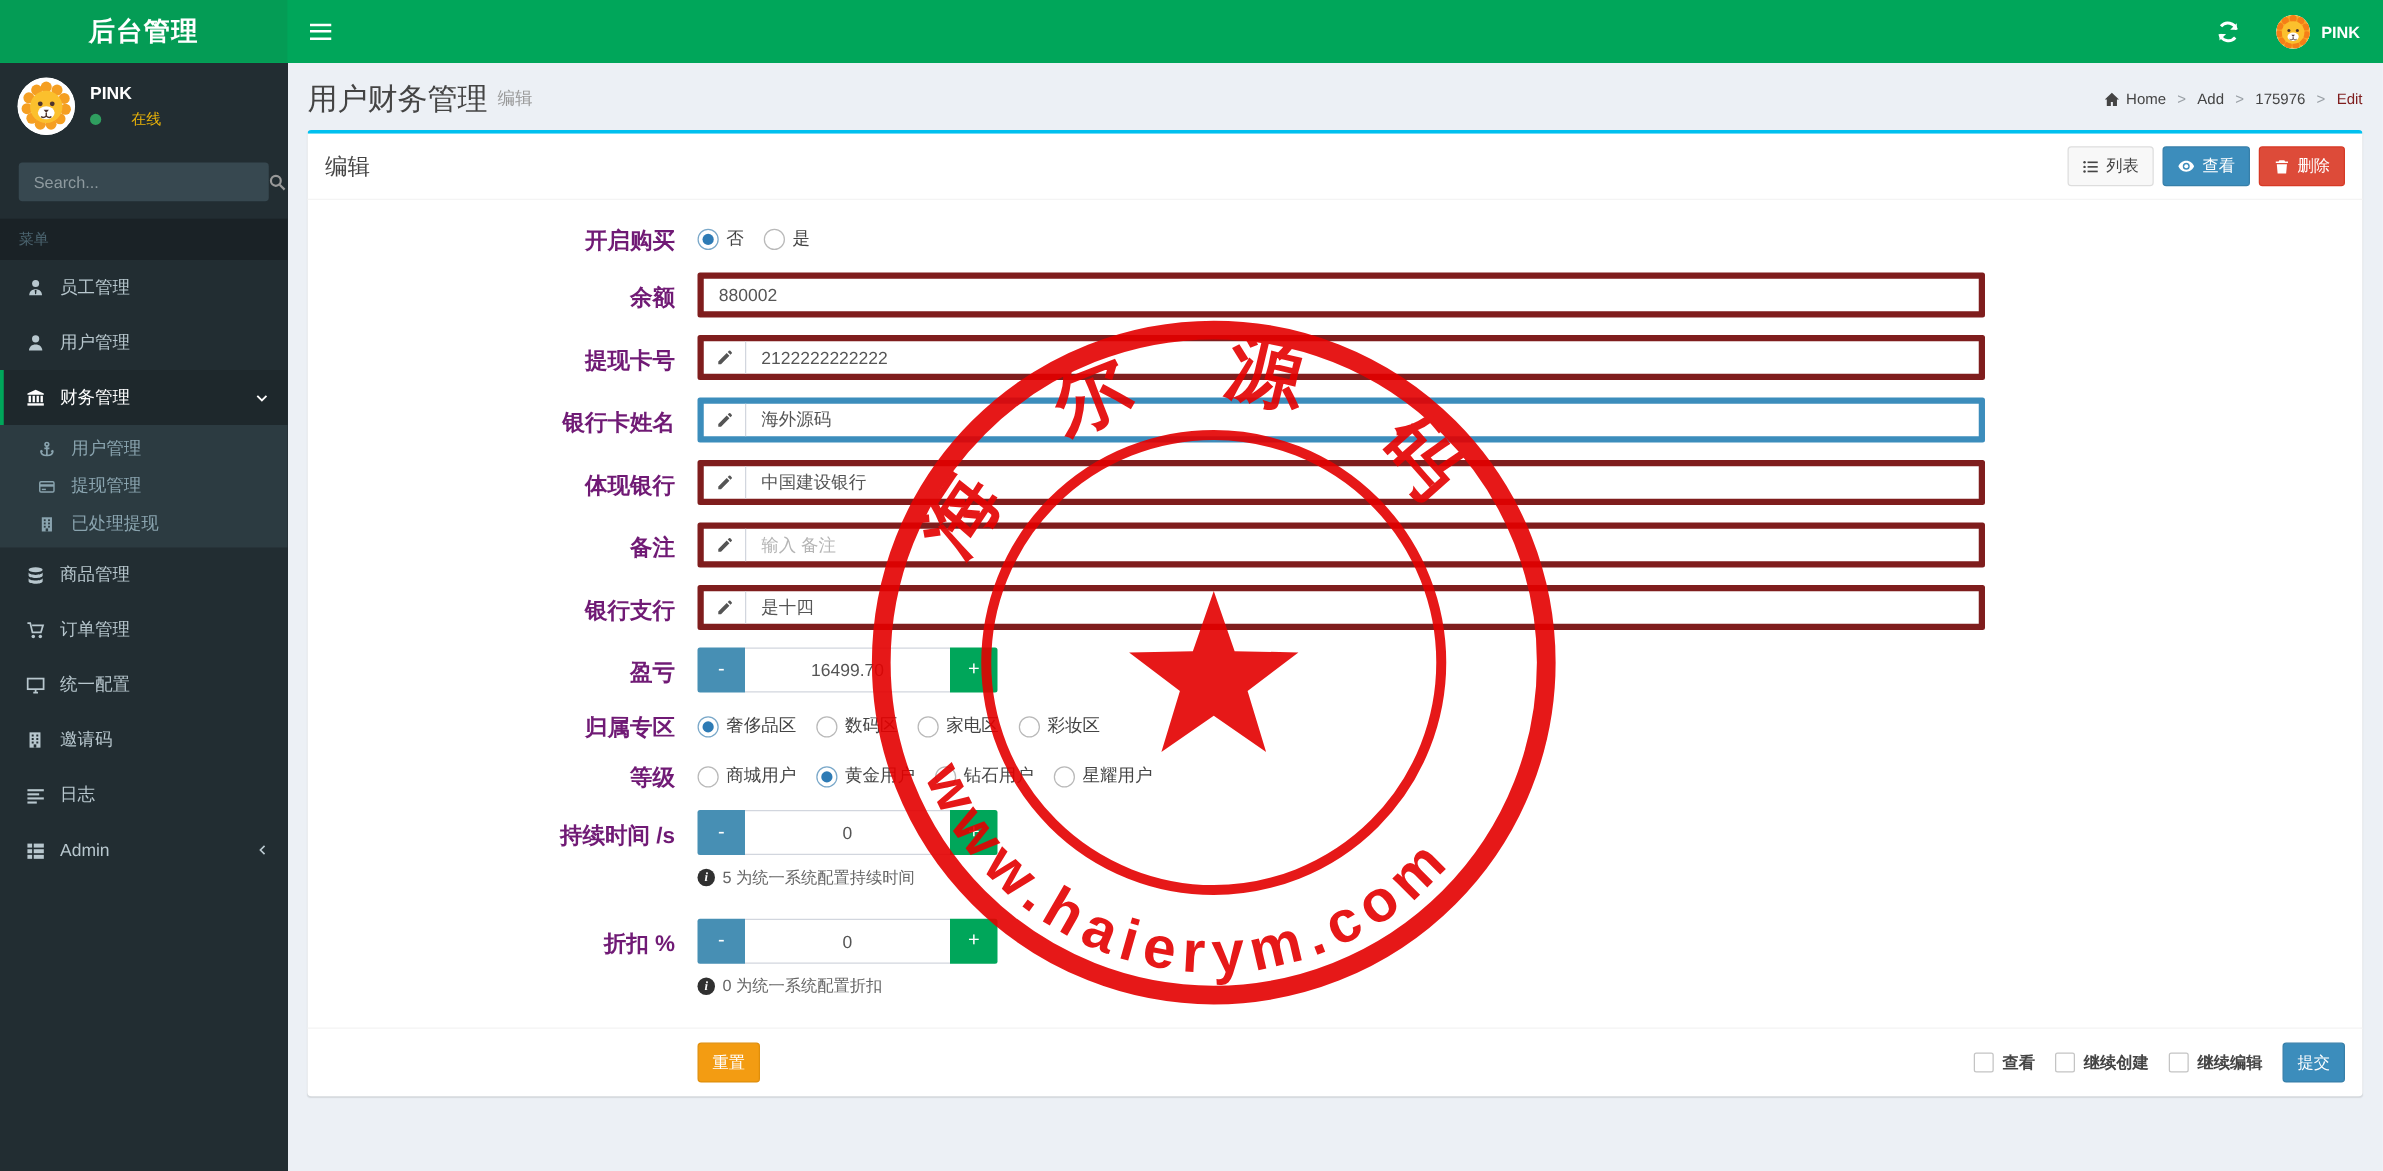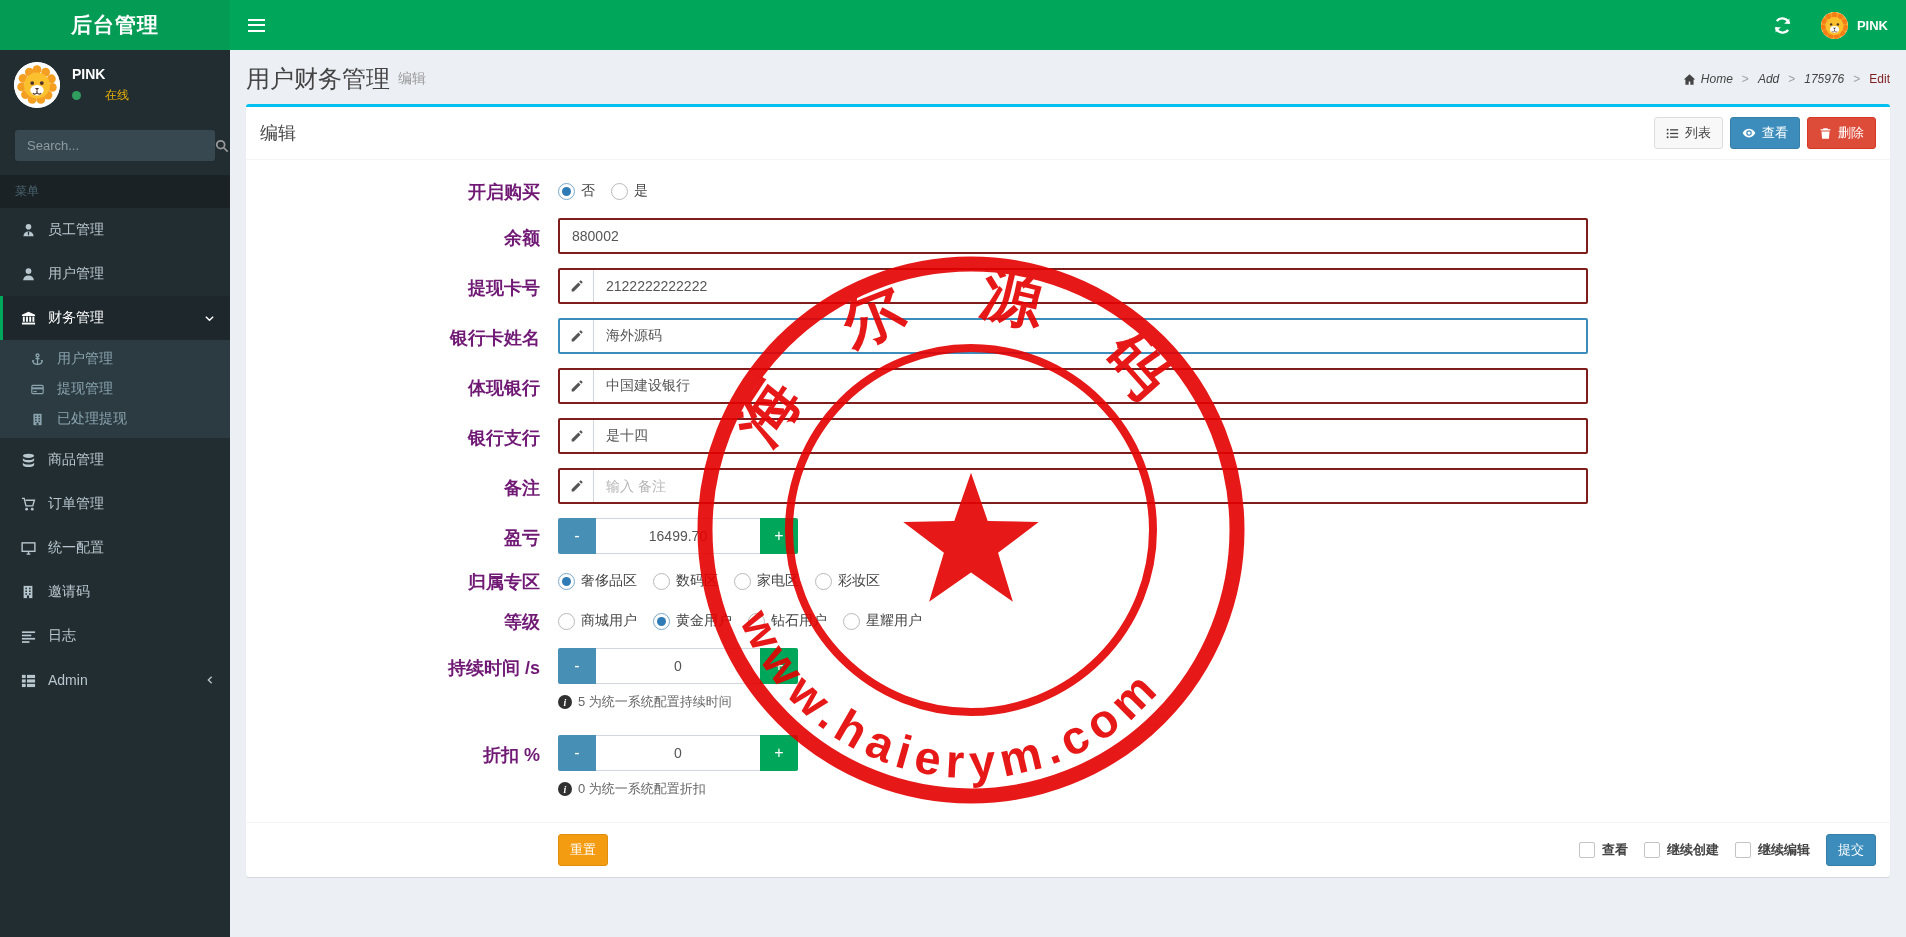--- a/index.html
+++ b/index.html
@@ -36,41 +36,41 @@
   .menu-item .chev { margin-left:auto; display:flex; color:inherit; }
   .submenu { list-style:none; background:#2c3b41; padding:4px 0; }
   .submenu .menu-item { height:30px; padding-left:24px; font-size:14px; color:#8aa4af; border-left:3px solid transparent; }
 
   
   .main { position:absolute; top:50px; left:230px; width:1676px; height:887px; background:#ecf0f5; }
   .content-header { display:flex; align-items:center; padding:13px 16px 9px; }
   .page-title { font-size:24px; color:#444; font-weight:normal; }
   .page-subtitle { font-size:14px; color:#999; margin-left:8px; }
   .breadcrumb { margin-left:auto; display:flex; align-items:center; gap:9px; font-size:12px; color:#444; }
-  .breadcrumb .bc-item { cursor:pointer; display:flex; align-items:flex-end; gap:5px;font-style:italic; }
+  .breadcrumb .bc-item { cursor:pointer; display:flex; align-items:flex-end; gap:5px; }
   .breadcrumb .sep { color:#9aa0a6; }
   .breadcrumb .bc-last { color:#7f1d1d; }
 
   .card { margin:0 16px; background:#fff; border-top:3px solid #00c0ef; border-radius:3px; box-shadow:0 1px 1px rgba(0,0,0,.1); position:relative; }
   .card-header { display:flex; align-items:center; padding:10px 14px; border-bottom:1px solid #f4f4f4; }
   .card-title { font-size:18px; color:#444; }
   .card-actions { margin-left:auto; display:flex; gap:7px;font-family:Liberation Mono, monospace; }
   .btn { display:inline-flex; align-items:center; gap:6px; font-size:13px; border-radius:3px; padding:6px 11px; cursor:pointer; border:1px solid transparent; font-family:inherit; }
   .btn-default { background:#f8f8f8; border-color:#ddd; color:#444; }
   .btn-info    { background:#3c8dbc; border-color:#367fa9; color:#fff; }
   .btn-danger  { background:#dd4b39; border-color:#d73925; color:#fff; }
   .btn-warning { background:#f39c12; border-color:#e08e0b; color:#fff; }
 
   .card-body { padding:18px 14px 10px; }
   .frow { display:flex; margin-bottom:14px; }
   .frow-label { width:280px; flex:0 0 auto; text-align:right; font-size:18px; font-weight:bold; color:#701a75; padding-top:8px; }
   .frow-label.sm { padding-top:2px; }
   .frow-ctrl { margin-left:18px; width:1030px; }
 
-  .igroup { display:flex; border:2px solid #7f1d1d; border-radius:2px; background:#fff; height:36px; }
+  .igroup { display:flex; border:5px solid #7f1d1d; border-radius:2px; background:#fff; height:36px; }
   .igroup.focused { border-color:#3c8dbc; }
   .igroup .prepend { width:34px; border-right:1px solid #d2d6de; display:flex; align-items:center; justify-content:center; color:#555; flex:0 0 auto; }
   .igroup input { flex:1; border:0; outline:none; font-size:14px; color:#555; padding:0 12px; font-family:inherit; background:transparent; }
   .igroup input.ta-right { text-align:right; }
   .igroup input::placeholder { color:#b5b5b5; }
 
   .radio-row { display:flex; align-items:center; gap:16px; padding-top:6px; }
   .radio { display:inline-flex; align-items:center; gap:6px; font-size:14px; color:#444; cursor:pointer; }
   .rdot { width:17px; height:17px; border-radius:50%; border:1px solid #b9b9b9; background:#fff; display:inline-flex; align-items:center; justify-content:center; }
   .rdot.checked { border-color:#7aa8c9; }
@@ -466,43 +466,43 @@
                 <svg class="ic" width="13" height="13" viewBox="0 0 16 16" fill="#555">
                   <path d="M2 11.3L10.3 3l2.7 2.7L4.7 14H2zM11.3 2l1.2-1.2a1 1 0 011.4 0l1.3 1.3a1 1 0 010 1.4L14 4.7z"></path>
                 </svg>
               </span>
           <input value="中国建设银行" style="">
         </div>
           </div>
       </div>
 
       <div class="frow">
+        <div class="frow-label">备注</div>
+        <div class="frow-ctrl">
+            <div class="igroup">
+          <span class="prepend">
+                <svg class="ic" width="13" height="13" viewBox="0 0 16 16" fill="#555">
+                  <path d="M2 11.3L10.3 3l2.7 2.7L4.7 14H2zM11.3 2l1.2-1.2a1 1 0 011.4 0l1.3 1.3a1 1 0 010 1.4L14 4.7z"></path>
+                </svg>
+              </span>
+          <input placeholder="输入 备注" style="">
+        </div>
+          </div>
+      </div>
+
+      <div class="frow">
         <div class="frow-label">银行支行</div>
         <div class="frow-ctrl">
             <div class="igroup">
           <span class="prepend">
                 <svg class="ic" width="13" height="13" viewBox="0 0 16 16" fill="#555">
                   <path d="M2 11.3L10.3 3l2.7 2.7L4.7 14H2zM11.3 2l1.2-1.2a1 1 0 011.4 0l1.3 1.3a1 1 0 010 1.4L14 4.7z"></path>
                 </svg>
               </span>
           <input value="是十四" style="">
-        </div>
-          </div>
-      </div>
-
-      <div class="frow">
-        <div class="frow-label">备注</div>
-        <div class="frow-ctrl">
-            <div class="igroup">
-          <span class="prepend">
-                <svg class="ic" width="13" height="13" viewBox="0 0 16 16" fill="#555">
-                  <path d="M2 11.3L10.3 3l2.7 2.7L4.7 14H2zM11.3 2l1.2-1.2a1 1 0 011.4 0l1.3 1.3a1 1 0 010 1.4L14 4.7z"></path>
-                </svg>
-              </span>
-          <input placeholder="输入 备注" style="">
         </div>
           </div>
       </div>
 
 
       <div class="frow">
         <div class="frow-label">盈亏</div>
         <div class="frow-ctrl">
           <div class="spinner">
             <button class="sp-minus">-</button>

